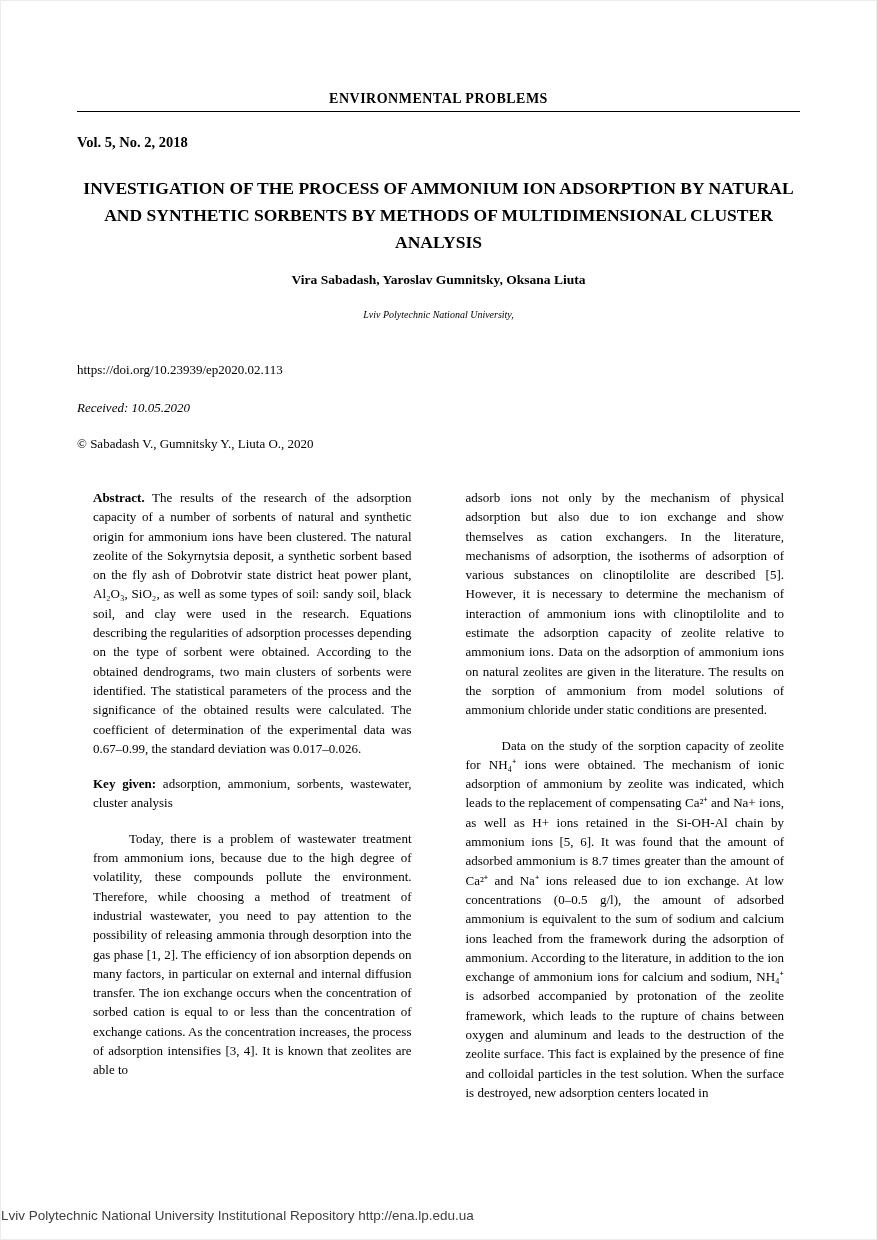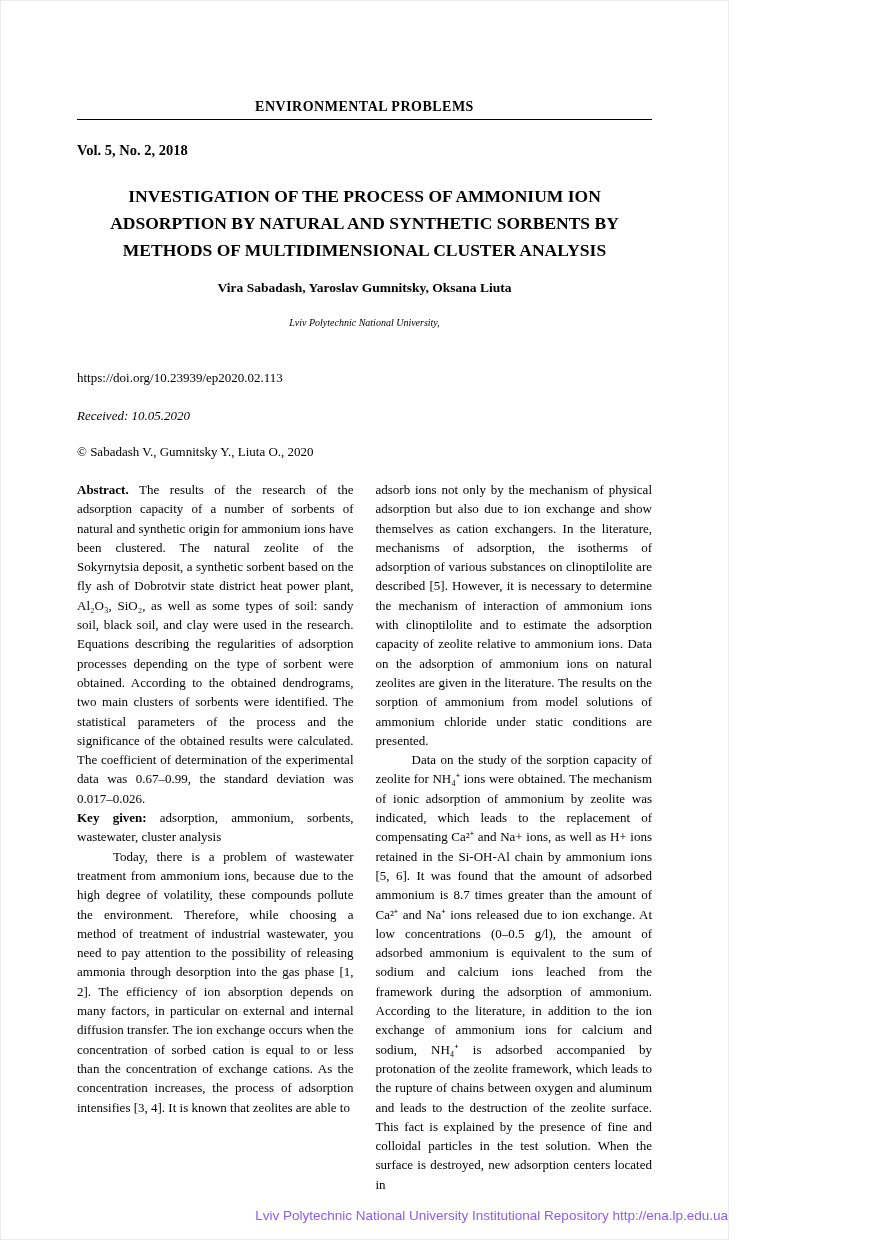--- a/index.html
+++ b/index.html
@@ -5,22 +5,22 @@
   * { margin: 0; padding: 0; box-sizing: border-box; }
   html, body {
     width: 877px; height: 1240px;
     background: #ffffff;
     font-family: "Liberation Serif", serif;
     color: #000;
     overflow: hidden;
   }
   .page {
     position: relative;
-    width: 729px; height: 1240px;
-    padding: 12px 76px;
+    width: 877px; height: 1240px;
+    padding: 4px 76px;
     border: 1px solid #ececec;
   }
   .journal-header {
     margin-top: 86px;
     text-align: center;
     font-weight: bold;
     font-size: 14px;
     letter-spacing: 0.5px;
   }
   .rule {
@@ -69,39 +69,39 @@
     margin-top: 20px;
     display: flex;
     gap: 22px;
   }
   .col {
     width: 351.5px;
     font-size: 13px;
     line-height: 19.3px;
     text-align: justify;
   }
-  .col p { margin: 0; font-family: Liberation Serif, serif; }
+  .col p { margin: 16px; font-family: Liberation Serif, serif; }
   .indent { text-indent: 36px; }
   .keywords { margin-top: 12px; }
   .section-heading {
     margin-top: 20px;
     font-weight: bold;
     font-size: 14px;
     text-align: left;
   }
   .intro-para { margin-top: 10px; }
   .runin { font-weight: bold; }
   .footer {
     position: absolute;
     left: 0; bottom: 16px;
     width: 100%;
-    text-align: right;
+    text-align: left;
     font-family: "Liberation Sans", sans-serif;
     font-size: 13.5px;
-    color: #8b5cf6;
+    color: #404040;
   }
 </style>
 </head>
 <body>
 
 <div class="page">
 
   <div class="journal-header">ENVIRONMENTAL PROBLEMS</div>
   <div class="rule"></div>
 

